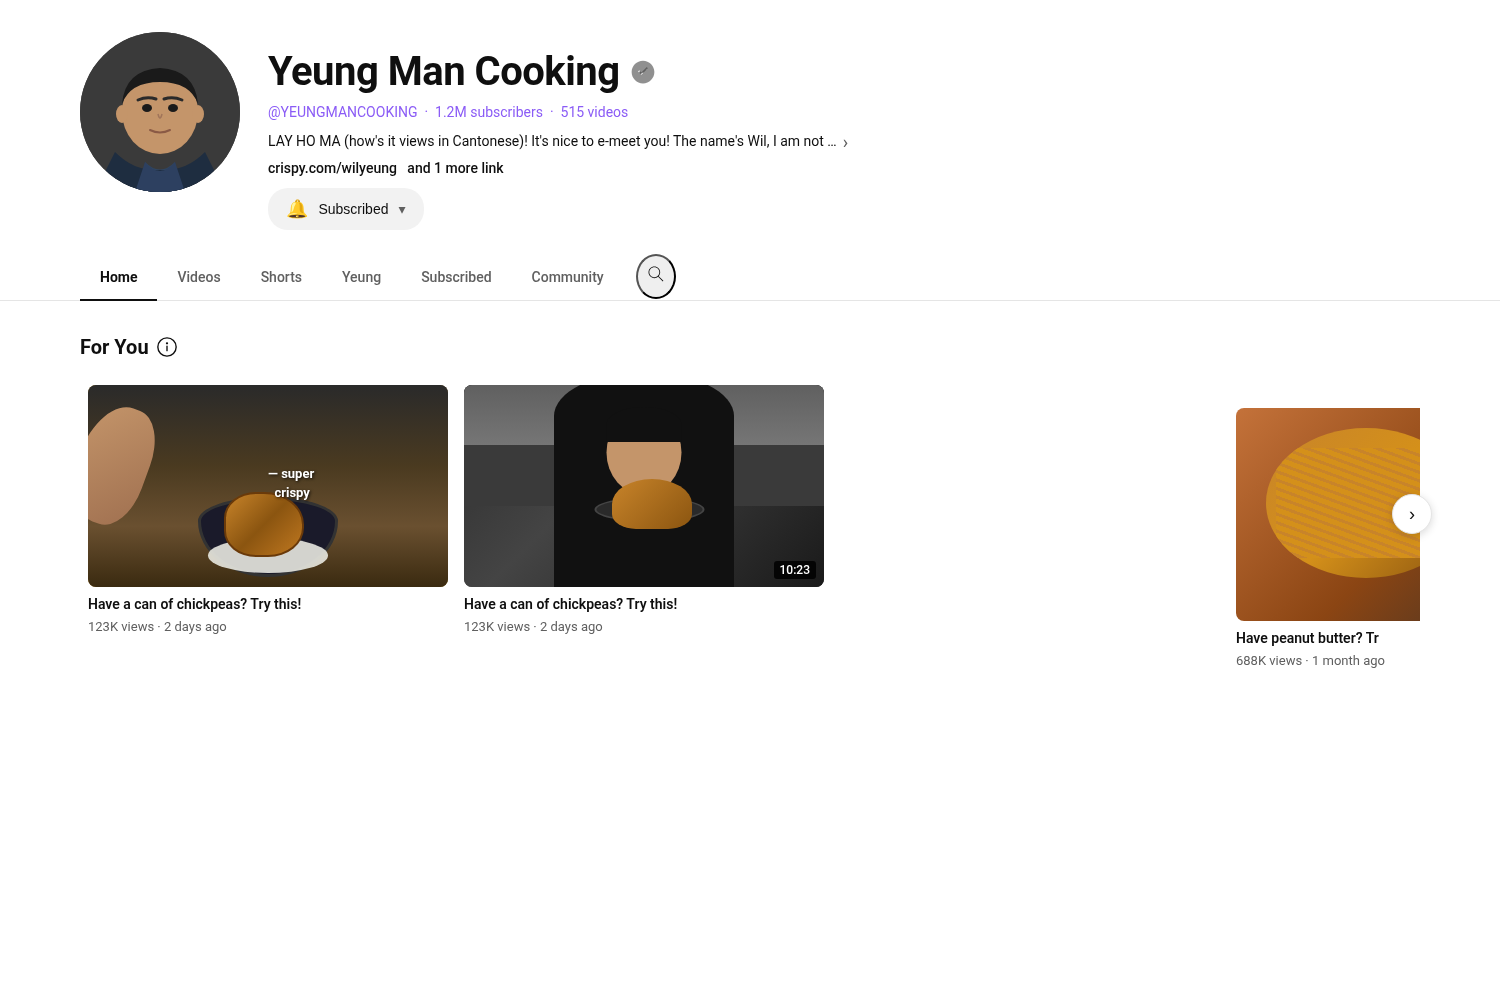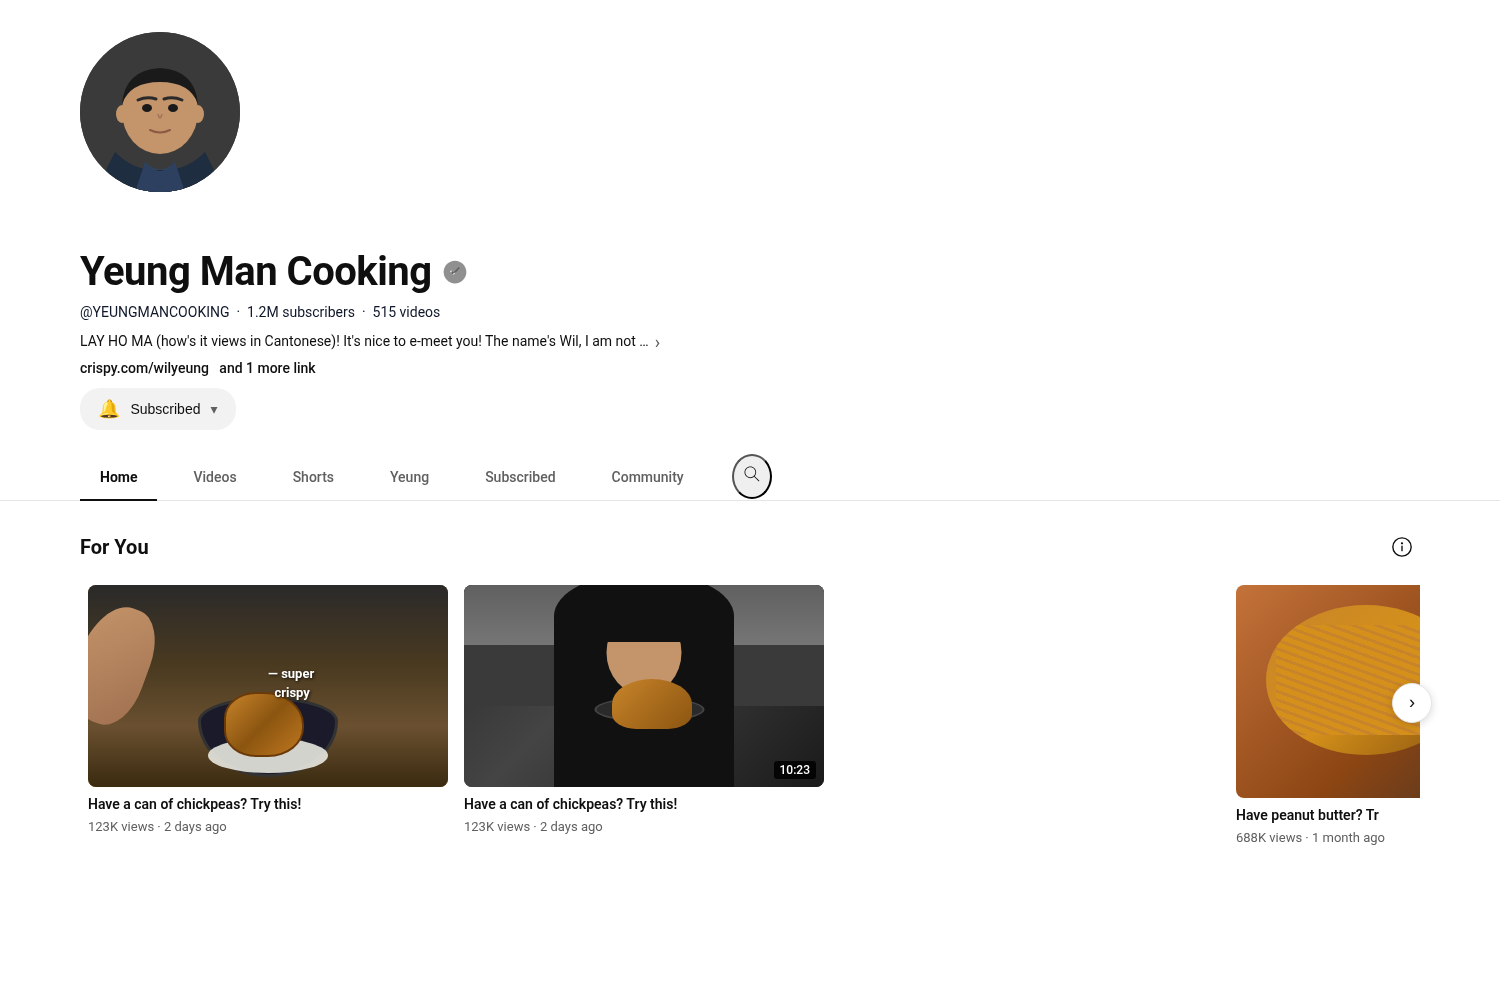--- a/index.html
+++ b/index.html
@@ -10,22 +10,21 @@
       width: 1500px;
       min-height: 990px;
       overflow-x: hidden;
     }
 
     
     .channel-header {
       display: flex;
       align-items: flex-start;
       padding: 32px 80px 24px 80px;
-      gap: 40px;
-      flex-direction: column;
+      gap: 28px;
     }
     .avatar-container {
       flex-shrink: 0;
     }
     .channel-info {
       display: flex;
       flex-direction: column;
       justify-content: center;
       padding-top: 16px;
       gap: 8px;
@@ -42,21 +41,21 @@
       letter-spacing: -0.5px;
     }
     .verified-badge {
       width: 26px;
       height: 26px;
       color: #606060;
       flex-shrink: 0;
     }
     .channel-meta {
       font-size: 14px;
-      color: #0f172a;
+      color: #8b5cf6;
       line-height: 1.4;
     }
     .channel-description {
       font-size: 14px;
       color: #0f0f0f;
       display: flex;
       align-items: center;
       gap: 6px;
       cursor: pointer;
     }
@@ -95,21 +94,21 @@
       font-size: 14px;
       color: #606060;
     }
 
     
     .channel-nav {
       display: flex;
       align-items: flex-start;
       padding: 0 80px;
       border-bottom: 1px solid #e5e5e5;
-      gap: 16px;
+      gap: 0;
     }
     .nav-tab {
       padding: 14px 20px;
       font-size: 14px;
       font-weight: 500;
       color: #606060;
       cursor: pointer;
       border-bottom: 2px solid transparent;
       white-space: nowrap;
       position: relative;
@@ -130,21 +129,20 @@
       border-radius: 50%;
     }
 
     
     .section {
       padding: 28px 80px 0 80px;
     }
     .section-header {
       display: flex;
       align-items: center;
-      justify-content: space-between;
       margin-bottom: 20px;
     }
     .section-title {
       font-size: 20px;
       font-weight: 700;
       color: #0f0f0f;
     }
     .info-icon-btn {
       width: 36px;
       height: 36px;
@@ -401,21 +399,21 @@
         </div>
         <div class="video-info">
           <div class="video-title">Have a can of chickpeas? Try this!</div>
           <div class="video-meta">123K views · 2 days ago</div>
         </div>
       </div>
 
       <div class="video-card" style="width: 380px;">
       </div>
 
-      <div class="video-card" style="width: 200px; overflow: hidden;">
+      <div class="video-card" style="width: 200px; overflow: hidden; margin-top: 23px;">
         <div class="video-thumbnail" style="aspect-ratio: 16/9; width: 380px; border-radius:8px; overflow:hidden; position:relative;">
           <div style="width:100%; height:100%; background: linear-gradient(135deg, #c4723a 0%, #8B4513 50%, #2c2c2c 100%);">
 
             <div style="position:absolute; top: 20px; left: 30px; width: 200px; height: 150px; border-radius: 50%; background: linear-gradient(135deg, #c8842a, #d4901a, #8B5510); overflow:hidden;">
 
               <div style="position:absolute; top:20px; left:10px; right:10px; height: 110px; background: repeating-linear-gradient(20deg, #c8842a 0px, #c8842a 3px, #d4901a 3px, #d4901a 8px);"></div>
             </div>
 
           </div>
         </div>

